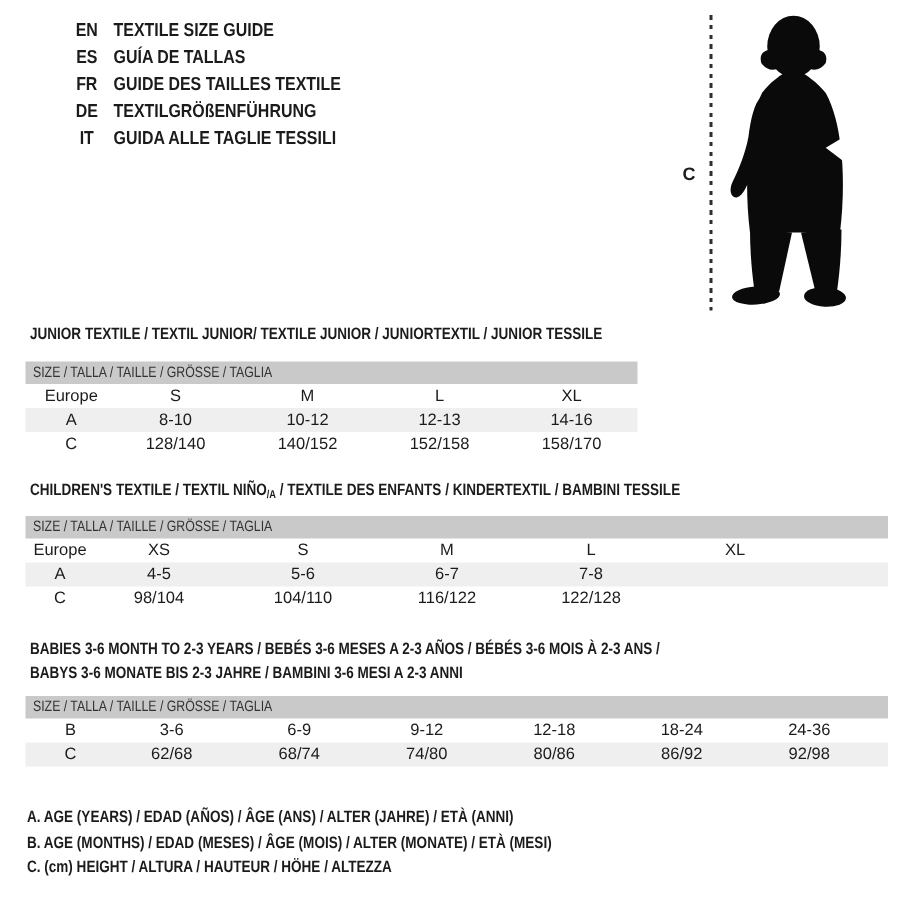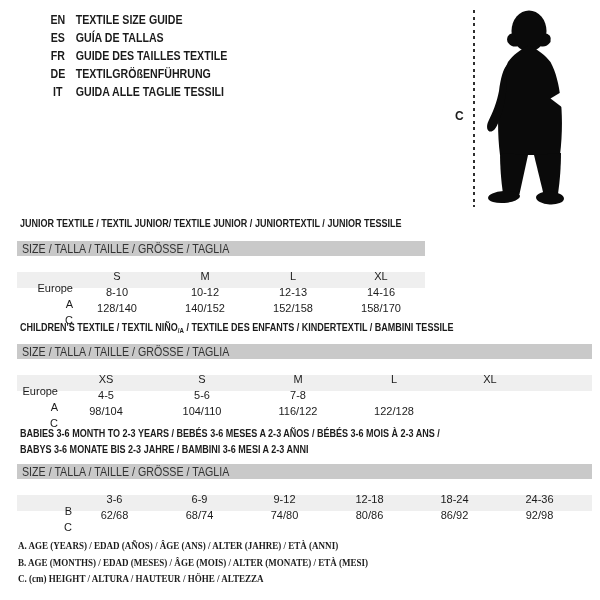--- a/index.html
+++ b/index.html
@@ -25,35 +25,35 @@
   .baby .ink{fill:var(--silhouette,#0a0a0a);}
   .baby .notch{fill:#ffffff;}
 
   
   .sec-title{font-weight:bold;font-size:11px;line-height:16px;white-space:nowrap;}
   .sub{font-size:7.5px;vertical-align:-2px;}
 
   
   .stable{position:absolute;}
   .bar{height:15px;line-height:15px;background:var(--table-header-bg,#c9c9c9);
-       font-size:13px;color:var(--bar-text,#333);padding-left:5px;box-sizing:border-box;}
+       font-size:10px;color:var(--bar-text,#333);padding-left:5px;box-sizing:border-box;}
   .trow{display:grid;height:16px;line-height:16px;font-size:11px;align-items:center;}
-  .trow .lbl{padding-left:5px;text-align:right;margin-top:24px;}
+  .trow .lbl{padding-left:5px;text-align:center;}
   .trow .cell{text-align:center;}
   .stripe{background:var(--row-stripe,#efefef);}
   .t1{left:17px;top:241px;width:408px;}
   .t1 .trow{grid-template-columns:56px repeat(4,88px);}
   .t2{left:17px;top:344px;width:575px;}
   .t2 .trow{grid-template-columns:41px repeat(5,96px);}
   .t3{left:17px;top:464px;width:575px;}
   .t3 .trow{grid-template-columns:55px repeat(6,85px);}
 
   
   .footnotes{left:18px;top:537px;}
-  .footnote{font-weight:bold;font-size:11px;line-height:16.5px;font-family:Liberation Serif, serif;}
+  .footnote{font-weight:bold;font-size:11px;line-height:16.5px;}
 </style>
 </head>
 <body>
 
 <div class="abs lang-block">
   <div class="lang-row">
     <span class="lang-code">EN</span>
     <span class="lang-title">TEXTILE SIZE GUIDE</span>
   </div>
   <div class="lang-row">
@@ -133,20 +133,21 @@
     <span class="cell">XS</span>
     <span class="cell">S</span>
     <span class="cell">M</span>
     <span class="cell">L</span>
     <span class="cell">XL</span>
   </div>
   <div class="trow stripe">
     <span class="lbl">A</span>
     <span class="cell">4-5</span>
     <span class="cell">5-6</span>
+    <span class="cell">6-7</span>
     <span class="cell">7-8</span>
   </div>
   <div class="trow">
     <span class="lbl">C</span>
     <span class="cell">98/104</span>
     <span class="cell">104/110</span>
     <span class="cell">116/122</span>
     <span class="cell">122/128</span>
   </div>
 </div>

